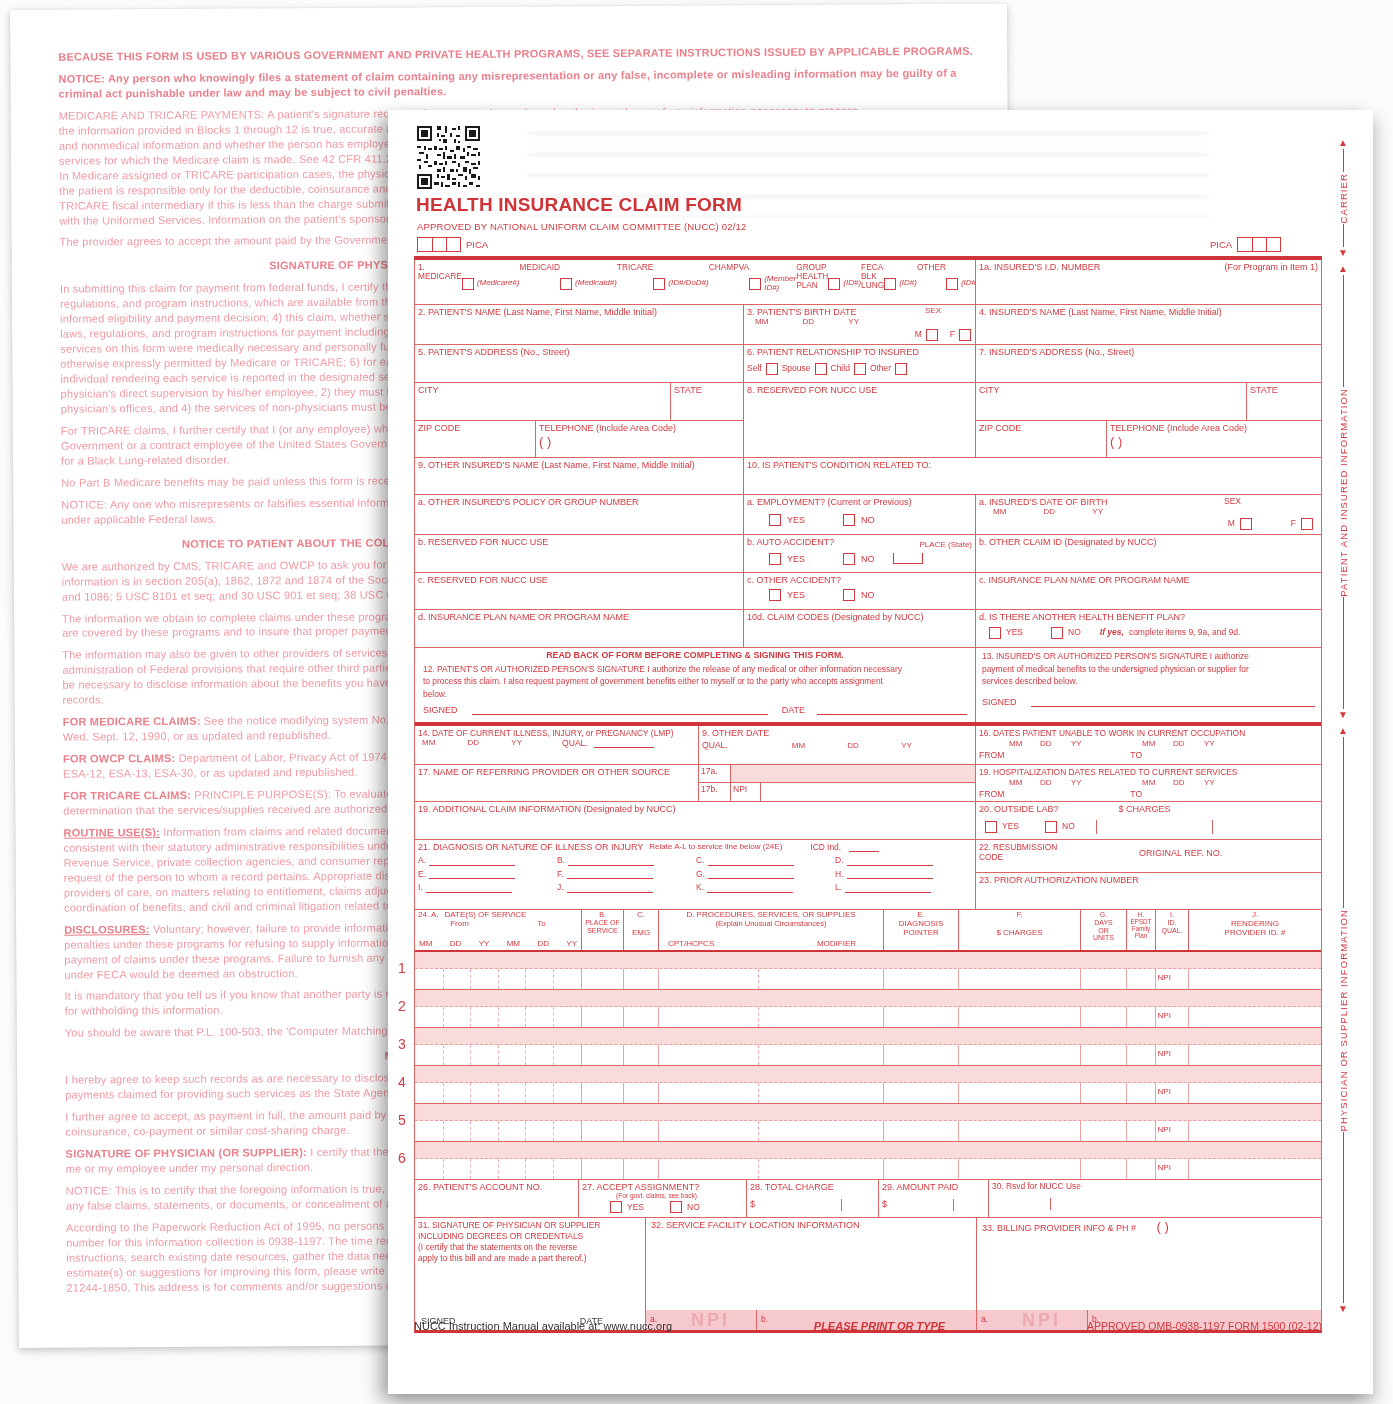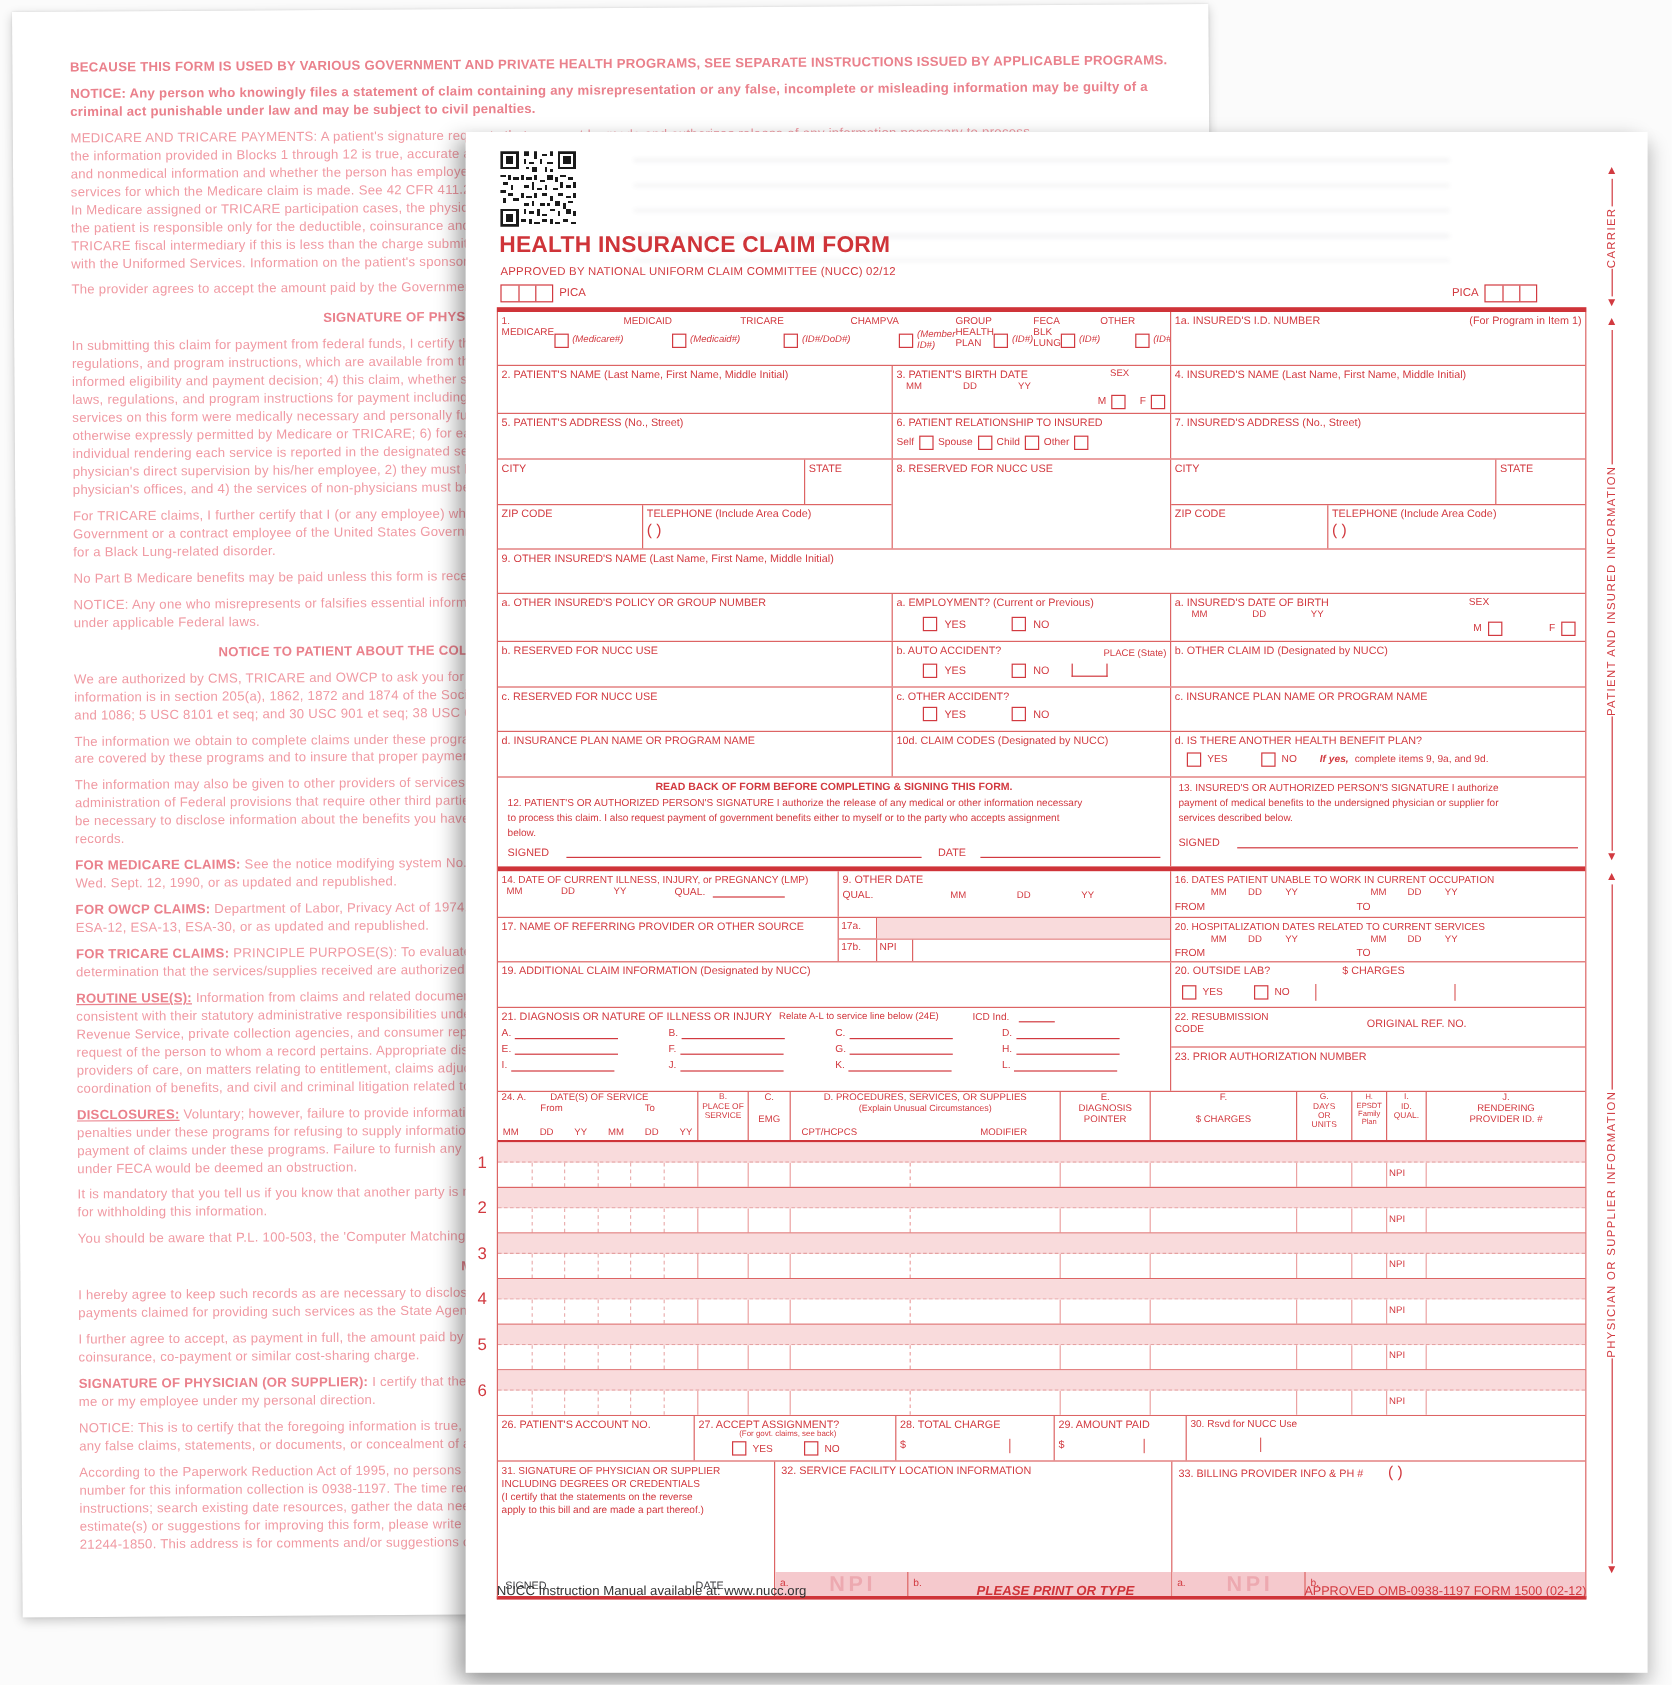--- a/index.html
+++ b/index.html
@@ -323,20 +323,21 @@
         </div>
         <div style="flex:1;display:flex;border-top:1px solid var(--ln)">
           <div class="c" style="flex:0 0 130px;border-left:none"><span>ZIP CODE</span></div>
           <div class="c" style="flex:1"><span>TELEPHONE (Include Area Code)</span><div style="font-size:13px;margin-top:2px">(          )</div></div>
         </div>
       </div>
     </div>
 
     <div class="r" style="height:37px">
       <div class="c" style="flex:0 0 328px"><span>9. OTHER INSURED'S NAME (Last Name, First Name, Middle Initial)</span></div>
+      <div class="c" style="flex:0 0 232px"><span>10. IS PATIENT'S CONDITION RELATED TO:</span></div>
     </div>
 
     <div class="r" style="height:40px">
       <div class="c" style="flex:0 0 328px"><span>a. OTHER INSURED'S POLICY OR GROUP NUMBER</span></div>
       <div class="c" style="flex:0 0 232px">
         <span>a. EMPLOYMENT? (Current or Previous)</span>
         <div class="yn">
             <span class="cb"></span>
             <span>YES</span>
             <span class="gap"></span>
@@ -488,21 +489,21 @@
           <span class="lab17">17a.</span>
           <span style="flex:1;background:var(--sh)"></span>
         </div>
         <div style="display:flex;height:18px">
           <span class="lab17">17b.</span>
           <span class="lab17" style="flex:0 0 30px">NPI</span>
           <span style="flex:1"></span>
         </div>
       </div>
       <div class="c" style="flex:1">
-        <span style="font-size:8.4px">20. HOSPITALIZATION DATES RELATED TO CURRENT SERVICES</span>
+        <span style="font-size:8.4px">19. HOSPITALIZATION DATES RELATED TO CURRENT SERVICES</span>
         <div class="hdrdg">
             <span>MM</span>
             <span>DD</span>
             <span>YY</span>
             <span style="width:26px"></span>
             <span>MM</span>
             <span>DD</span>
             <span>YY</span>
           </div>
         <div class="fromline">
@@ -600,21 +601,21 @@
           <div class="c" style="flex:0 0 160px;border-left:none"><span class="pre" style="font-size:8.4px">22. RESUBMISSION
       CODE</span></div>
           <div class="c" style="border-left:none;flex:1;padding-top:8px"><span>ORIGINAL REF. NO.</span></div>
         </div>
         <div class="c" style="border-left:none;flex:1"><span>23. PRIOR AUTHORIZATION NUMBER</span></div>
       </div>
     </div>
 
     <div class="r" style="height:43px;border-bottom:2px solid var(--red)">
       <div class="hc" style="flex:0 0 166px">
-        <div style="display:flex;gap:20px;padding-left:2px">
+        <div style="display:flex;gap:6px;padding-left:2px">
             <span>24. A.</span>
             <span>DATE(S) OF SERVICE</span>
           </div>
         <div style="display:flex;justify-content:space-around">
             <span>From</span>
             <span>To</span>
           </div>
         <div style="display:flex;justify-content:space-between;padding:2px 3px 0;margin-top:auto">
             <span>MM</span>
             <span>DD</span>

